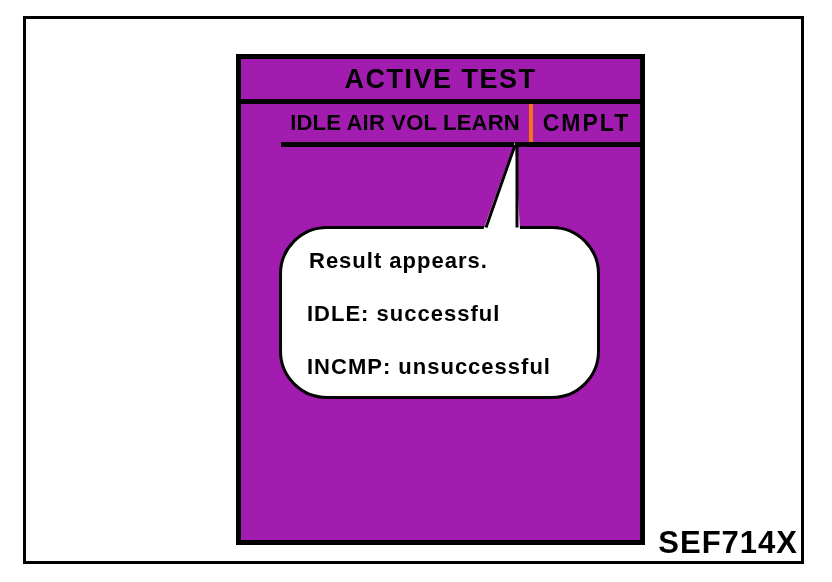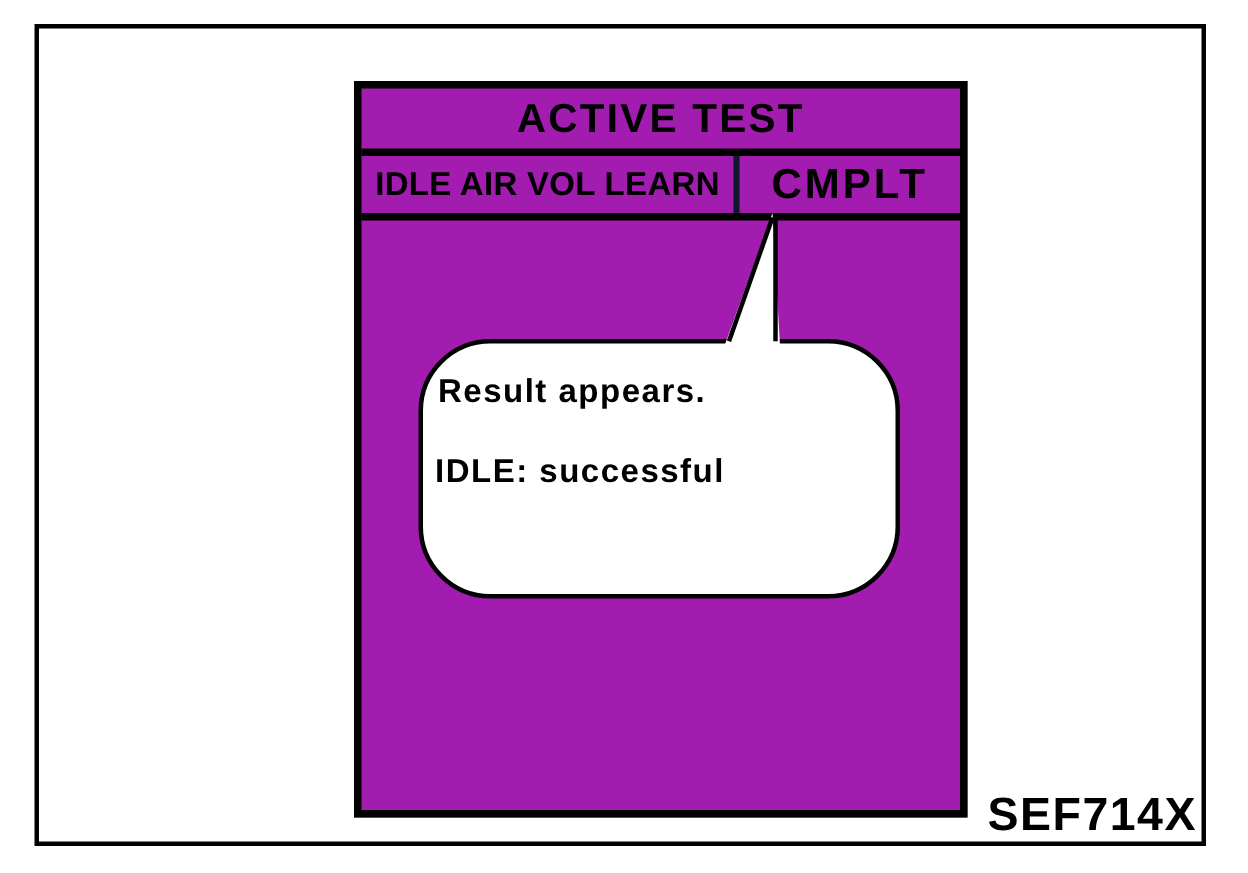--- a/index.html
+++ b/index.html
@@ -49,53 +49,54 @@
     font-size: 27px;
     font-weight: bold;
     letter-spacing: 1.5px;
     white-space: nowrap;
   }
   .header-row {
     height: 43px;
     border-bottom: 5px solid #000000;
     box-sizing: border-box;
     display: flex;
+    margin-left: 40px;
   }
   .cell {
     display: flex;
     align-items: center;
     justify-content: center;
     white-space: nowrap;
     font-weight: bold;
   }
   .cell-item {
     width: 248px;
     font-size: 22px;
     letter-spacing: 0.2px;
   }
   .cell-value {
     flex: 1;
-    border-left: 4px solid #0f172a;
-    font-size: 28px;
+    border-left: 4px solid #f97316;
+    font-size: 23px;
     letter-spacing: 2px;
     text-align: right;
   }
 
   
   .callout-bubble {
     position: absolute;
     left: 253px;
     top: 207px;
     width: 321px;
     height: 173px;
     border: 3px solid #000000;
     border-radius: 48px;
     box-sizing: border-box;
     background: #ffffff;
-    padding: 20px 0 0 10px;
+    padding: 20px 0 0 27px;
     z-index: 2;
   }
   .callout-line {
     font-size: 22px;
     font-weight: bold;
     letter-spacing: 1px;
     line-height: 23px;
     margin: 0 0 30px 0;
     white-space: nowrap;
   }
@@ -139,20 +140,21 @@
       <div class="cell cell-value">
         <span>CMPLT</span>
       </div>
     </div>
     <div class="screen-body"></div>
   </div>
 
   <div class="callout-bubble">
     <div class="callout-line">Result appears.</div>
     <div class="callout-line callout-line-2">IDLE: successful</div>
+    <div class="callout-line callout-line-2">INCMP: unsuccessful</div>
   </div>
 
   <svg class="callout-tail-svg" viewBox="0 0 832 582" xmlns="http://www.w3.org/2000/svg">
 
     <polygon points="457,211.5 489,123 494,211.5" fill="#ffffff" stroke="none"></polygon>
 
     <line x1="489" y1="126" x2="460" y2="208.5" stroke="#000000" stroke-width="3"></line>
 
     <line x1="491" y1="125" x2="491" y2="208.5" stroke="#000000" stroke-width="3"></line>
   </svg>

